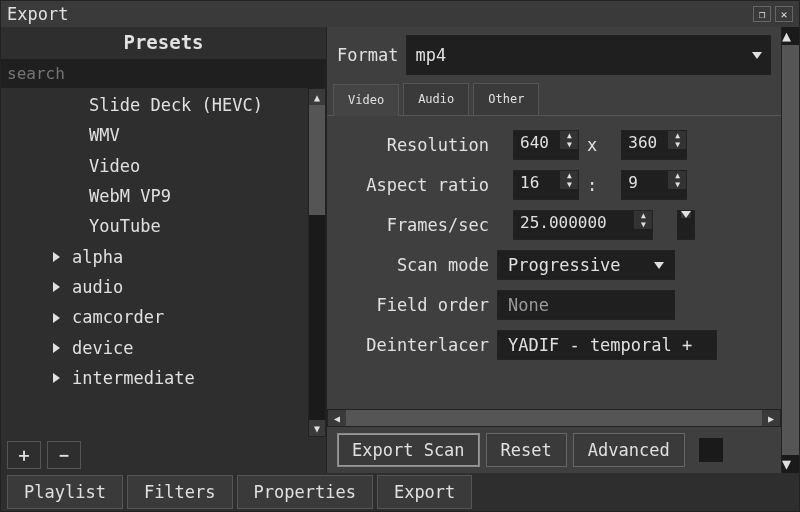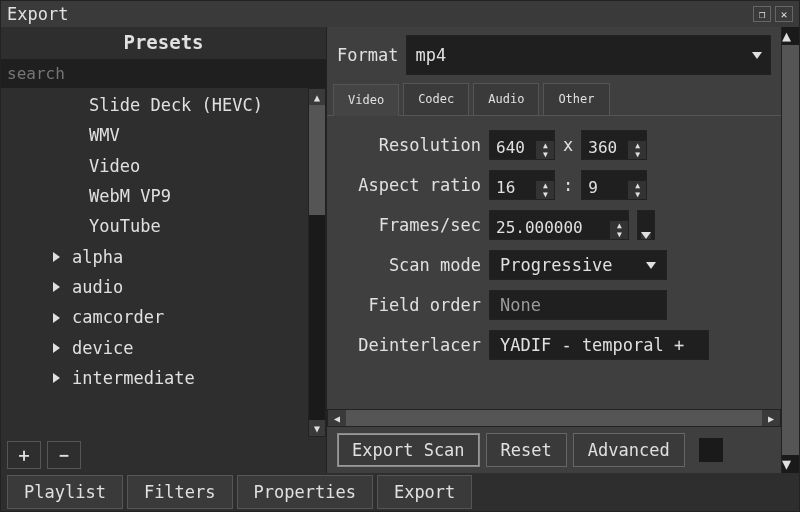--- a/index.html
+++ b/index.html
@@ -95,30 +95,30 @@
     align-items: center; cursor: pointer;
   }
   .tabbar { display: flex; border-bottom: 1px solid var(--border); padding: 0 6px; }
   .tab {
     padding: 8px 14px; border: 1px solid var(--border);
     border-bottom: none; margin-right: 4px; background: var(--bg-panel);
     cursor: pointer; font-size: 12px;
   }
   .tab.active { background: #444; border-bottom: 1px solid #444; position: relative; top: 1px; }
   .form {
-    flex: 1; padding: 14px 4px 0; overflow: hidden;
+    flex: 1; padding: 14px 12px 0; overflow: hidden;
   }
   .formrow {
     display: flex; align-items: center; gap: 8px; margin-bottom: 10px;
     font-size: 17px;
   }
   .formrow .lbl { width: 150px; text-align: right; }
   .numinput {
-    display: flex; align-items: flex-end; background: var(--bg-input);
-    border: 1px solid #222; height: 30px;
+    display: flex; align-items: flex-start; background: var(--bg-input);
+    border: 1px solid #222; height: 30px; margin-left: 16px;
   }
   .numinput input {
     background: transparent; border: none; color: var(--text);
     width: 46px; padding: 2px 6px; font-size: 16px; font-family: inherit;
   }
   .numinput .spinner {
     width: 18px; display: flex; flex-direction: column;
     border-left: 1px solid #333;
   }
   .numinput .spinner span {
@@ -236,21 +236,20 @@
       <div class="formatrow">
         <span class="lbl">Format</span>
         <div class="combo">
           <span>mp4</span>
           <span class="down-tri"></span>
         </div>
       </div>
 
       <div class="tabbar">
         <div class="tab active">Video</div>
-        <div class="tab">Codec</div>
         <div class="tab">Audio</div>
         <div class="tab">Other</div>
       </div>
 
       <div class="form">
         <div class="formrow">
           <span class="lbl">Resolution</span>
           <div class="numinput">
             <input value="640" style="">
             <div class="spinner">

